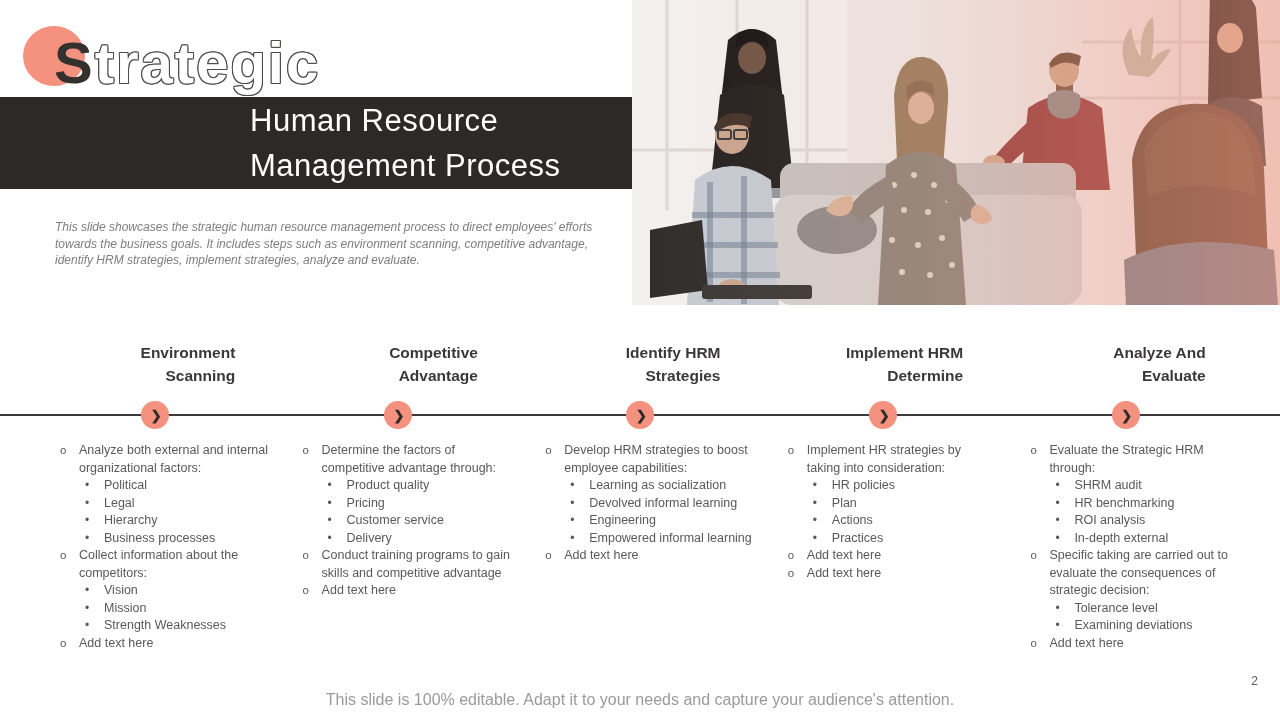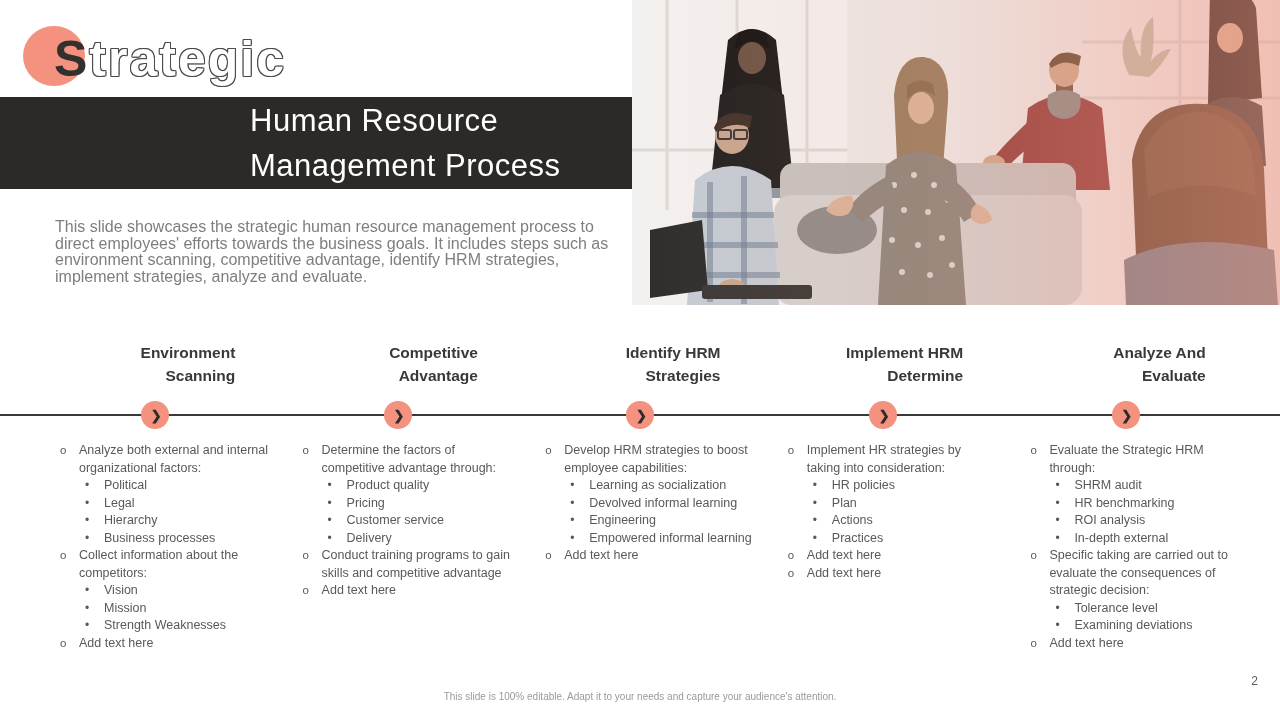--- a/index.html
+++ b/index.html
@@ -3,35 +3,35 @@
 <meta charset="utf-8">
 <style>
   * { margin:0; padding:0; box-sizing:border-box; }
   html,body { width:1280px; height:720px; }
   body { font-family:"Liberation Sans", sans-serif; background:#ffffff; overflow:hidden; }
   .slide { position:relative; width:1280px; height:720px; background:#ffffff; }
 
   
   .accent-circle { position:absolute; left:23px; top:26px; width:62px; height:60px;
     border-radius:50%; background:#F4917F; z-index:1; }
-  .kicker { position:absolute; left:54px; top:34px; z-index:2; font-size:50px;
+  .kicker { position:absolute; left:54px; top:34px; z-index:2; font-size:58px;
     font-weight:700; letter-spacing:2px; line-height:1; }
   .kicker .k-first { color:#33312D; }
   .kicker .k-rest { color:#ffffff;
     text-shadow:-1px -1px 0 #4c4b49, 1px -1px 0 #4c4b49, -1px 1px 0 #4c4b49,
                  1px 1px 0 #4c4b49, -1px 0 0 #4c4b49, 1px 0 0 #4c4b49,
                  0 -1px 0 #4c4b49, 0 1px 0 #4c4b49; }
 
   .banner { position:absolute; left:0; top:97px; width:640px; height:92px;
     background:#2C2A26; z-index:1; display:flex; align-items:center;justify-content:flex-end; }
   .banner-title { color:#ffffff; font-size:31px; line-height:45px; font-weight:400;
     letter-spacing:0.5px; margin-left:53px; width:390px; }
 
   .description { position:absolute; left:55px; top:219px; width:556px;
-    font-size:16px; line-height:16.5px; color:#7e7e7e; z-index:1; }
+    font-size:12px; line-height:16.5px; color:#7e7e7e; z-index:1;font-style:italic; }
 
   
   .photo { position:absolute; left:632px; top:0; width:648px; height:305px; z-index:3; }
   .photo svg { display:block; width:100%; height:100%; }
 
   
   .timeline-line { position:absolute; left:0; top:414px; width:1280px; height:2px;
     background:#3b3a38; z-index:1; }
   .steps-grid { position:absolute; left:34px; top:341px; width:1213px; z-index:2;
     display:grid; grid-template-columns:repeat(5,1fr); }
@@ -47,21 +47,21 @@
     font-size:12.5px; line-height:17.5px; color:#595959; }
   .li { display:flex; align-items:flex-start; }
   .li .bullet { flex:none; }
   .b1 { width:19px; font-size:11.5px; }
   .b2 { width:19px; font-size:12px; }
   .lvl2 { padding-left:25px; }
   .li-text { flex:1; }
 
   
   .footer-note { position:absolute; left:0; top:691px; width:1280px; text-align:center;
-    font-size:10px; color:#9a9a9a; }
+    font-size:16px; color:#9a9a9a; }
   .page-number { position:absolute; right:22px; top:674px; font-size:12px; color:#595959; }
 </style>
 </head>
 <body>
 
 <div class="slide">
 
   <div class="accent-circle"></div>
   <div class="kicker"><span class="k-first">S</span><span class="k-rest">trategic</span></div>
 

